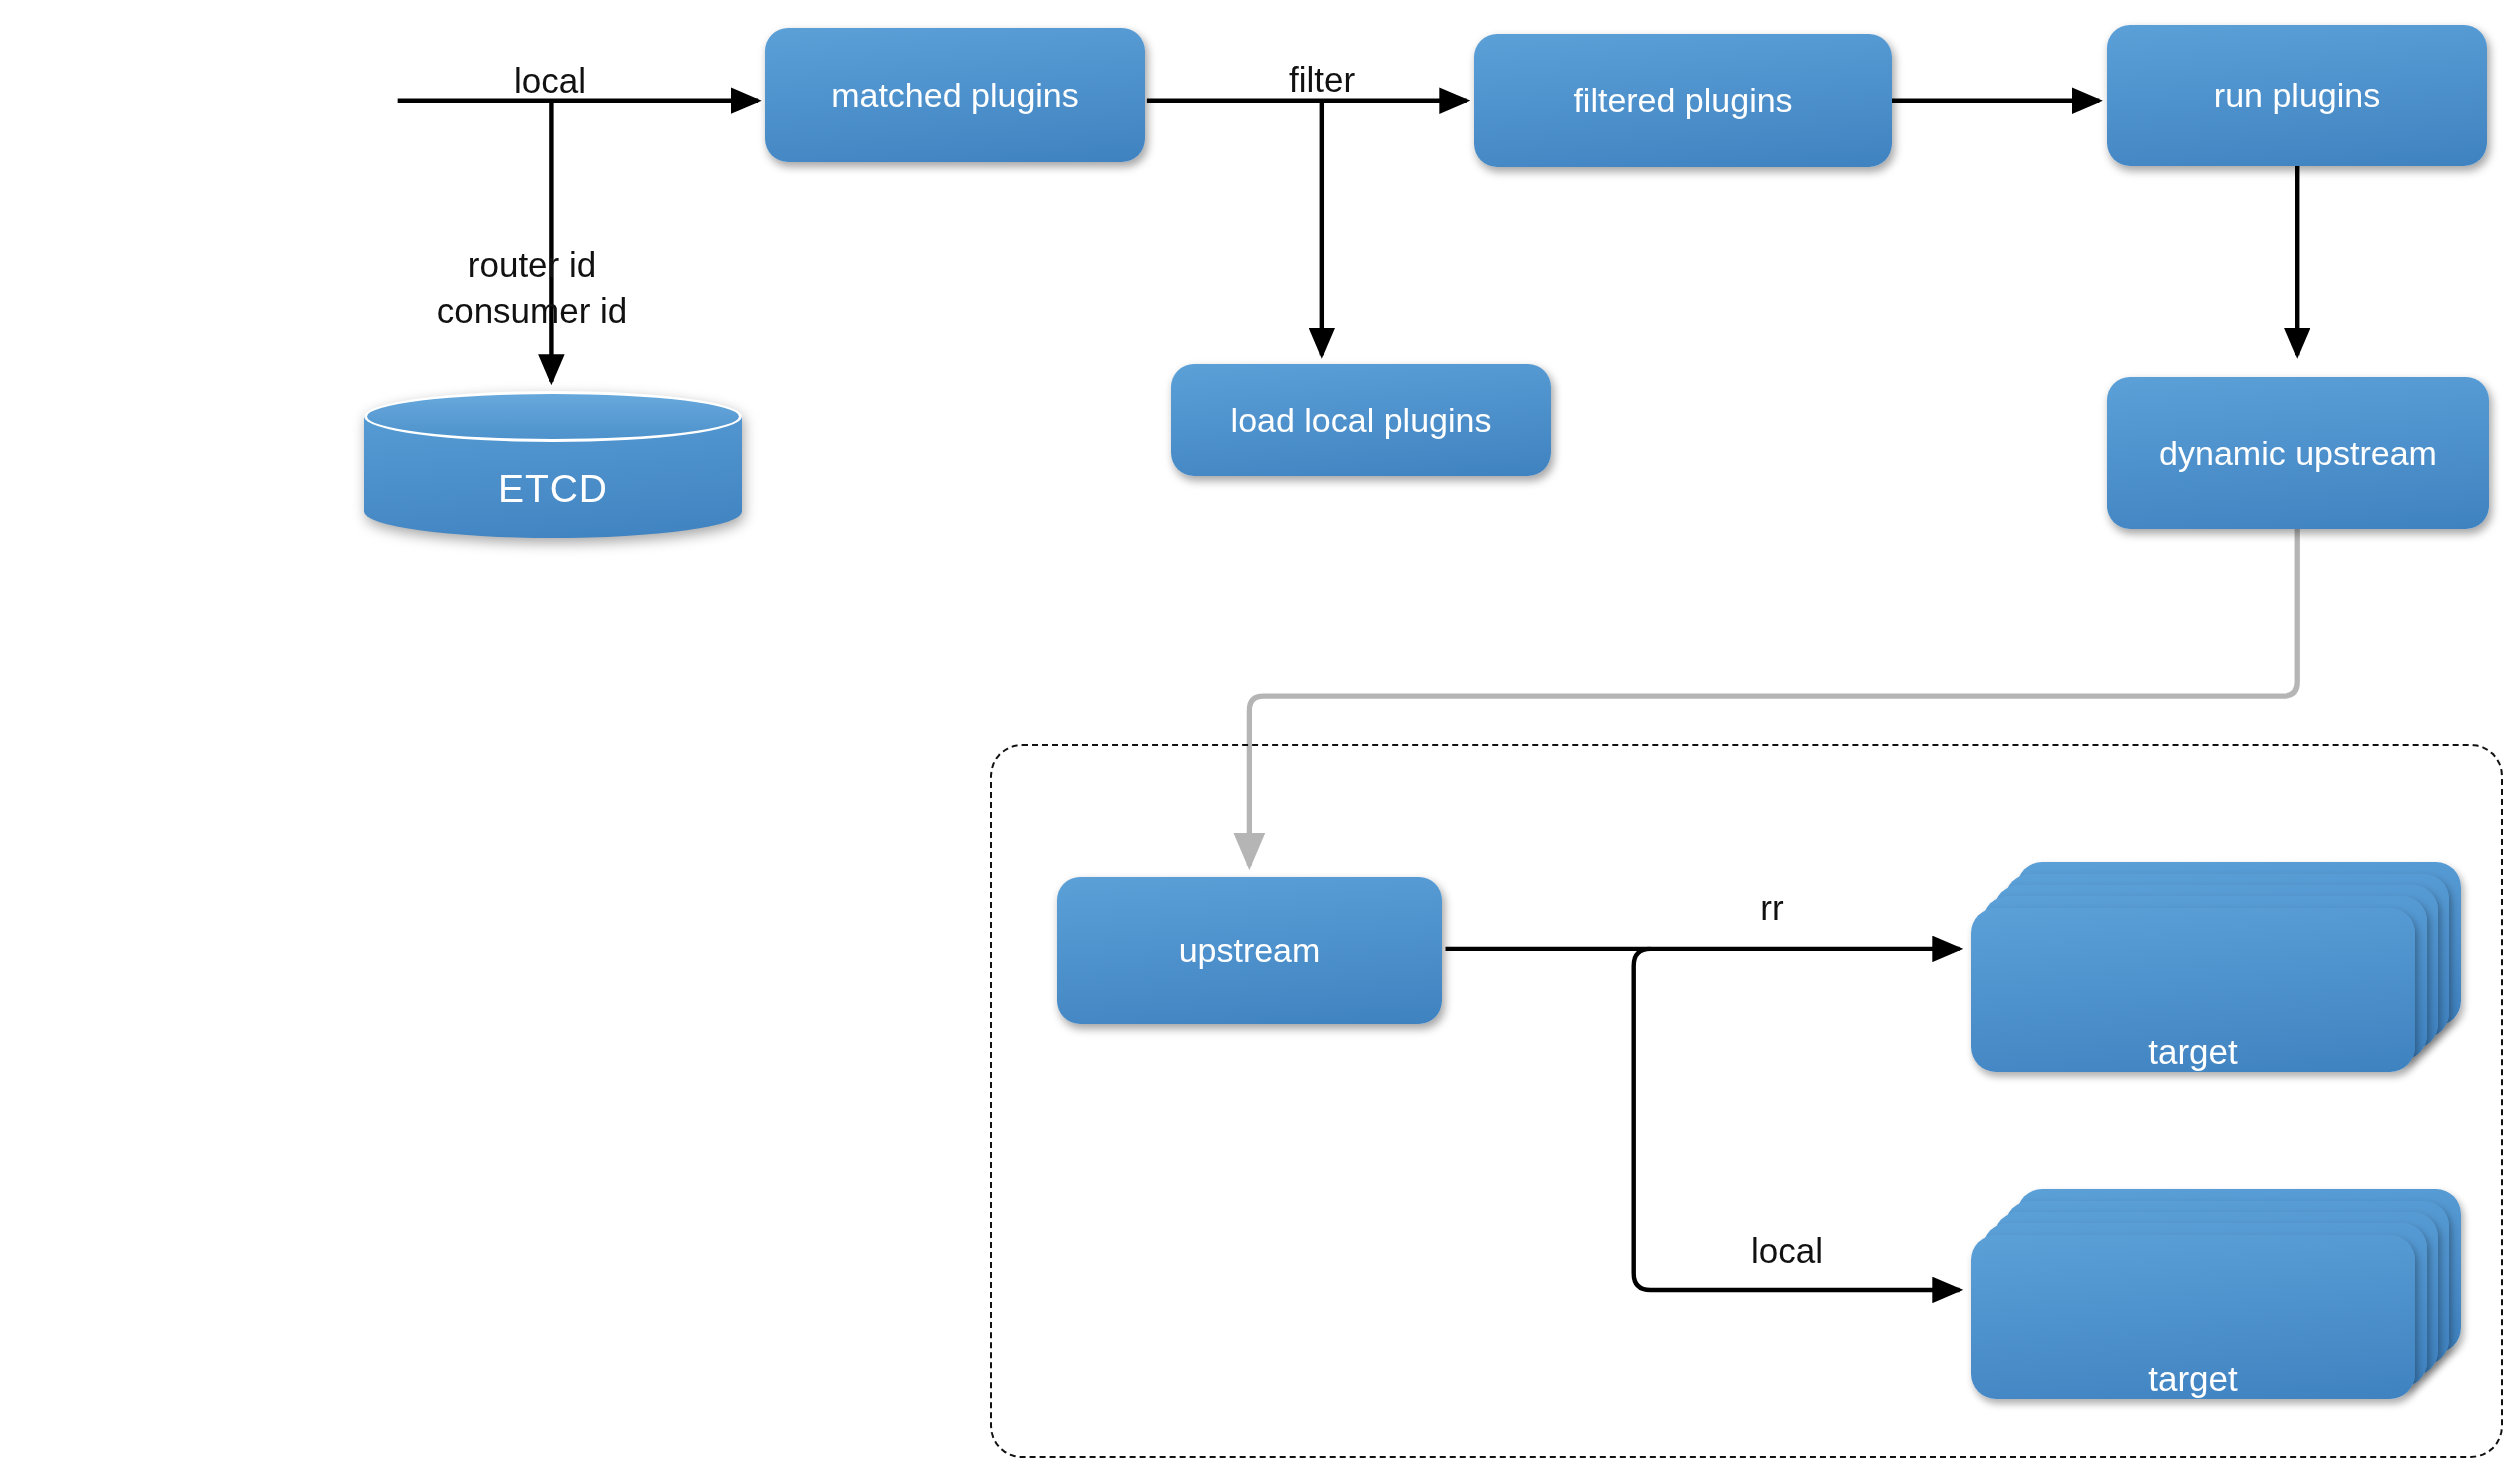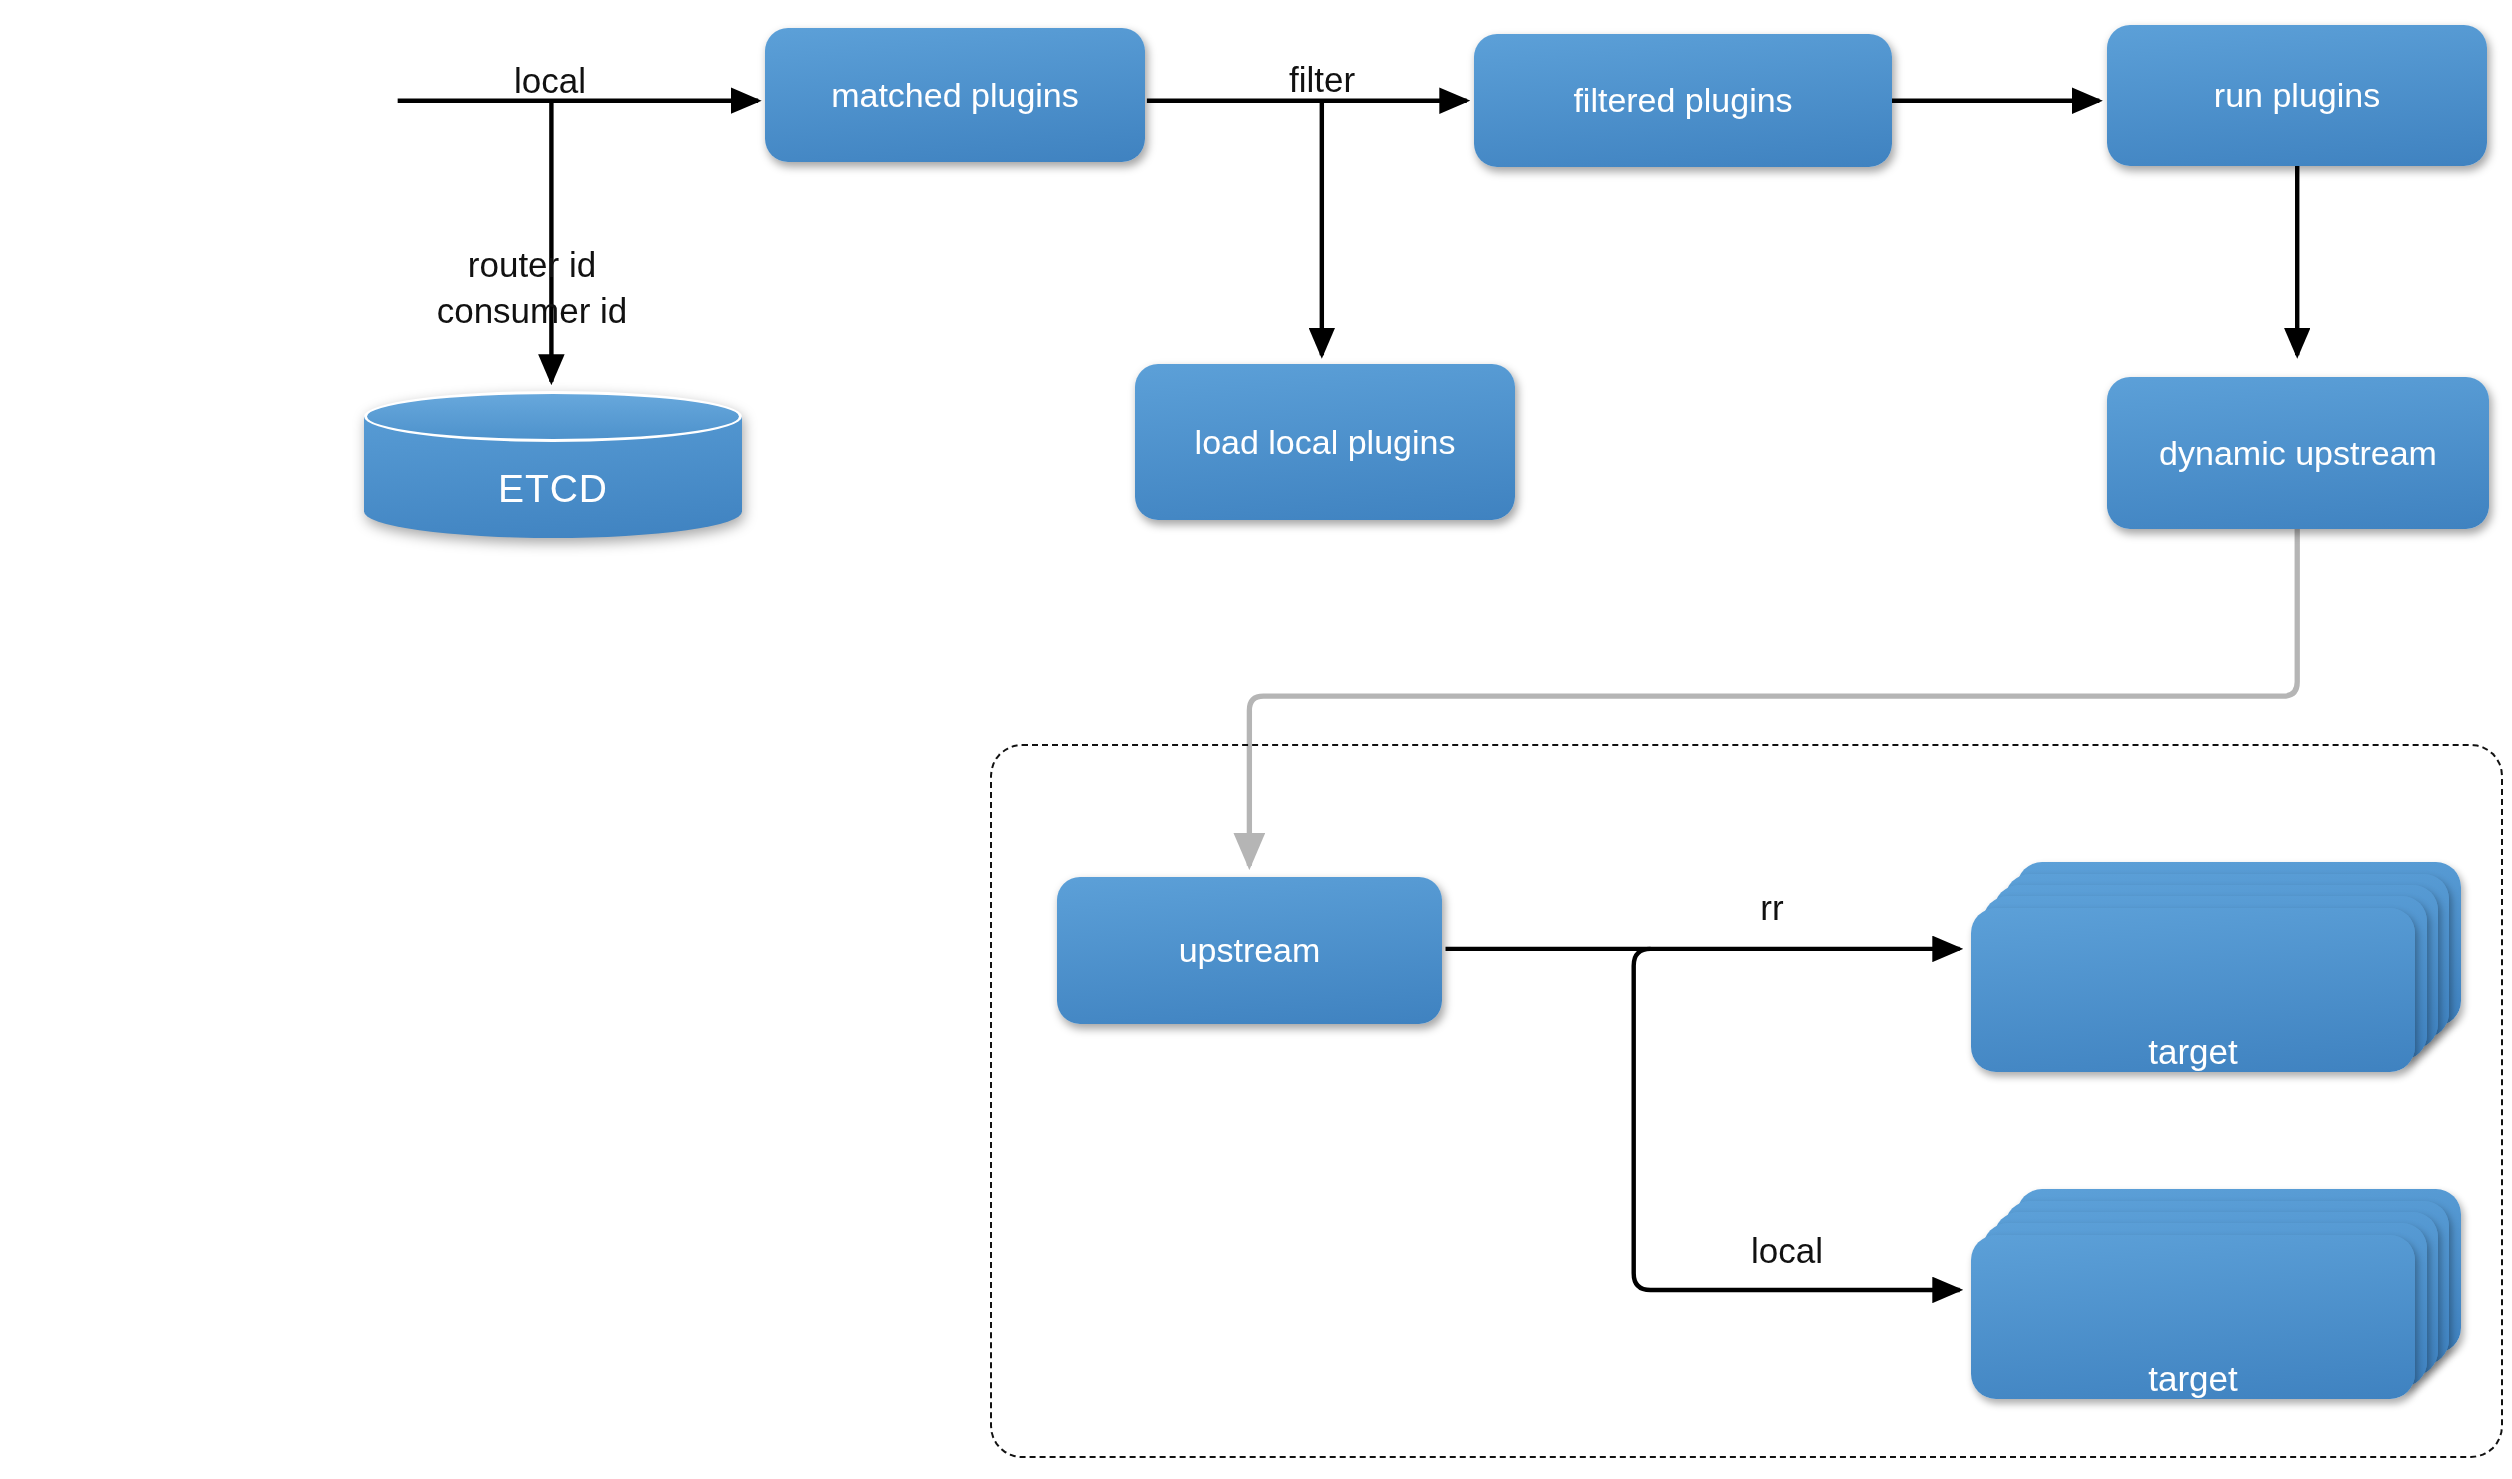--- a/index.html
+++ b/index.html
@@ -27,21 +27,21 @@
     border-radius:23px;
     color:var(--node-text-color);
     display:flex;flex-direction:column;align-items:center;justify-content:center;
     font-size:34px;line-height:1.3;text-align:center;
     box-shadow:2.7px 4.4px 8.8px rgba(0,0,0,0.35);
   }
   #n-request{left:16px;top:25px;width:378px;height:147px;}
   #n-matched{left:765px;top:28px;width:380px;height:134px;}
   #n-filtered{left:1474px;top:34px;width:418px;height:133px;}
   #n-run{left:2107px;top:25px;width:380px;height:141px;}
-  #n-load{left:1135px;top:364px;width:380px;height:156px;}
+  #n-load{left:1171px;top:364px;width:380px;height:112px;}
   #n-dynamic{left:2107px;top:377px;width:382px;height:152px;}
   #n-upstream{left:1057px;top:877px;width:385px;height:147px;}
 
   
   .cylinder{position:absolute;left:364px;top:391px;width:378px;height:147px;
     filter:drop-shadow(2.7px 5.3px 6.2px rgba(0,0,0,0.35));}
   .cyl-body{position:absolute;left:0;top:25px;width:100%;bottom:0;
     background:linear-gradient(175deg,#579BD4,#3F82C0);
     border-radius:0 0 189px 189px / 0 0 26.5px 26.5px;}
   .cyl-top{position:absolute;left:0;top:0;width:100%;height:51px;border-radius:50%;

